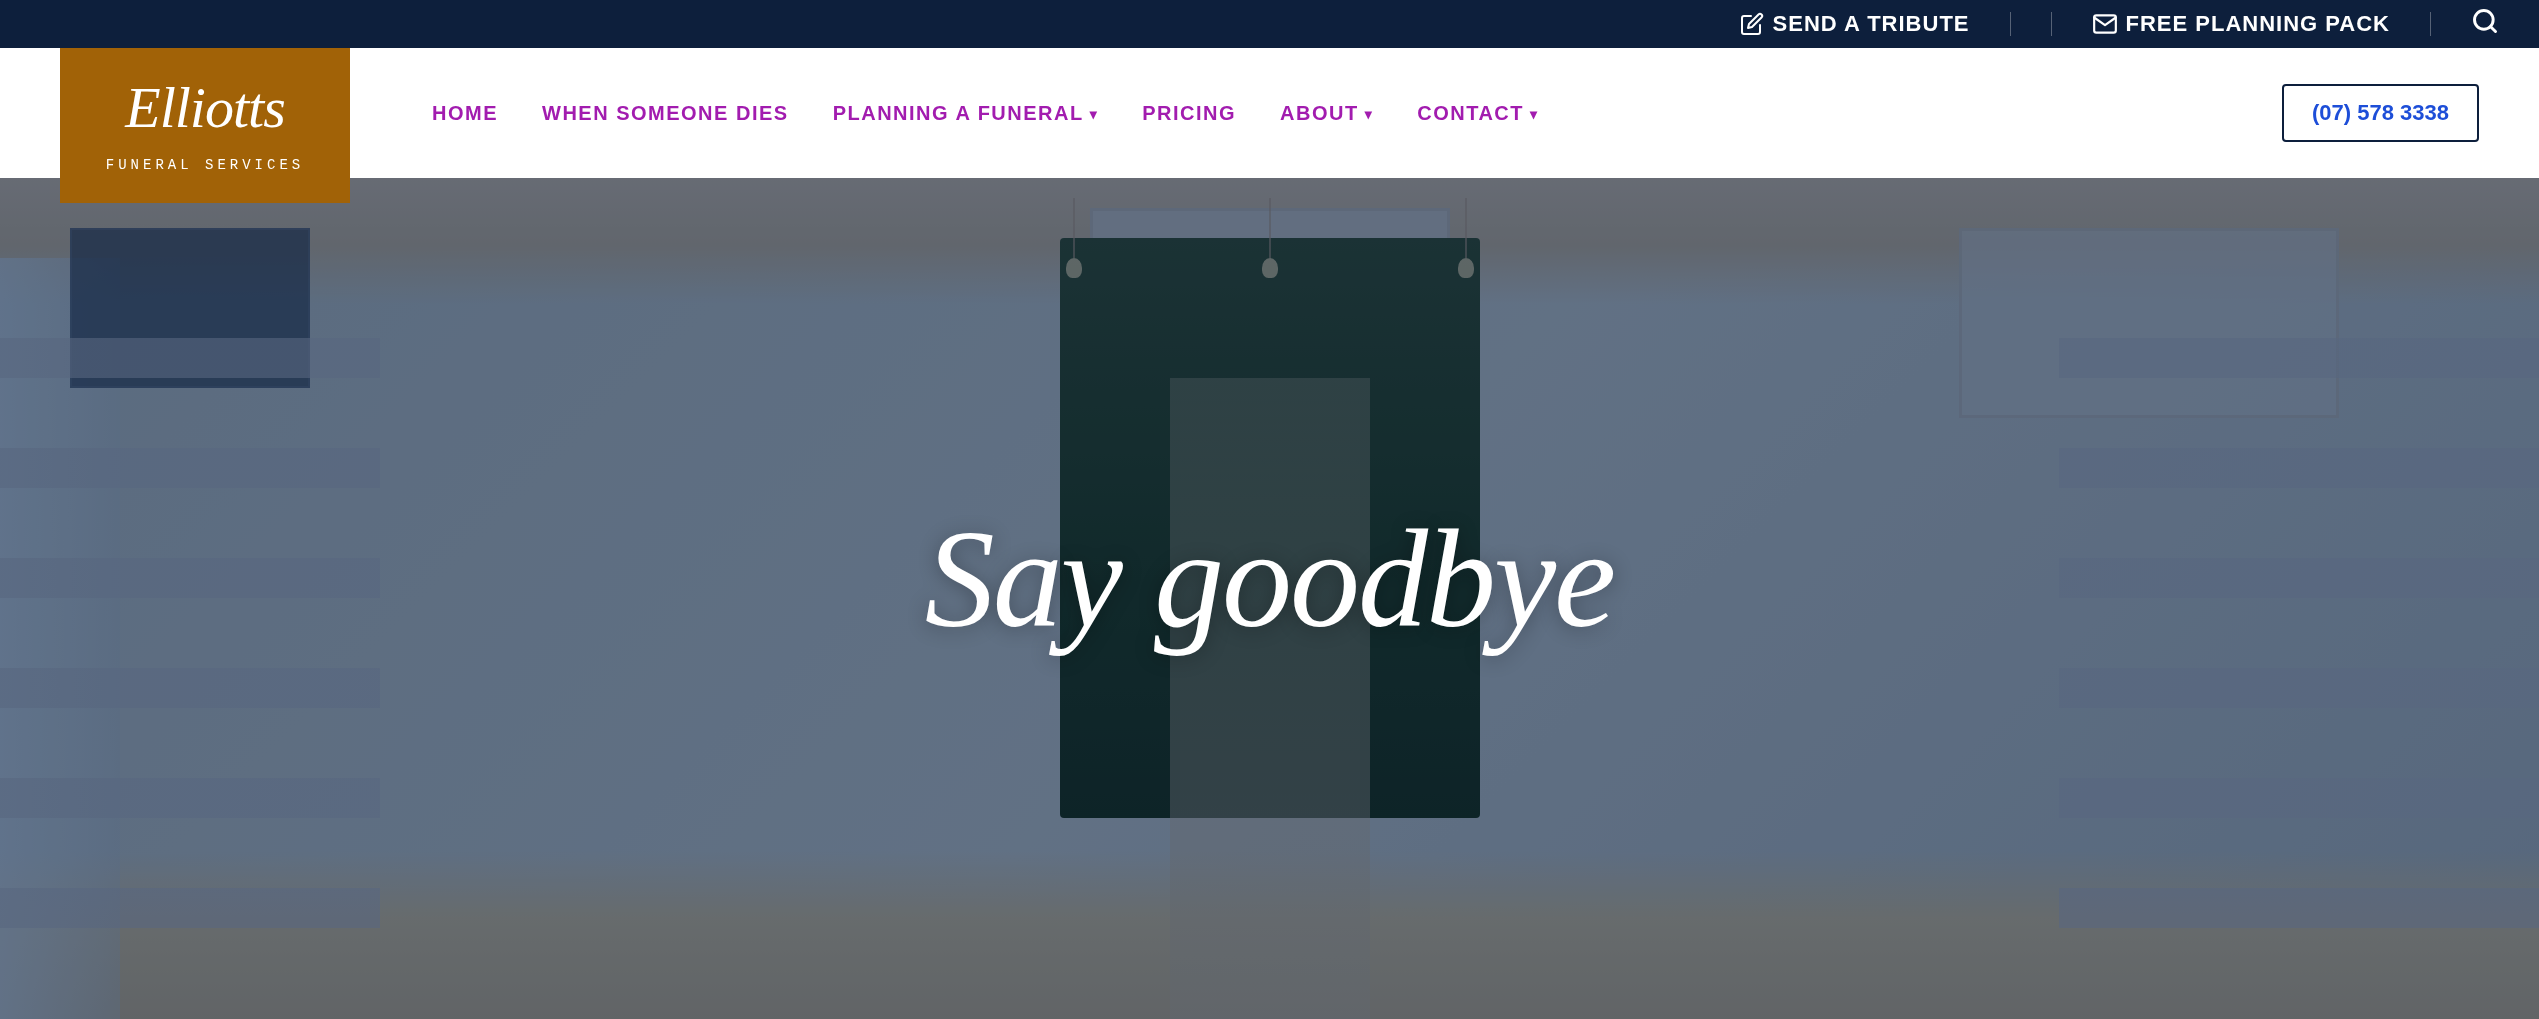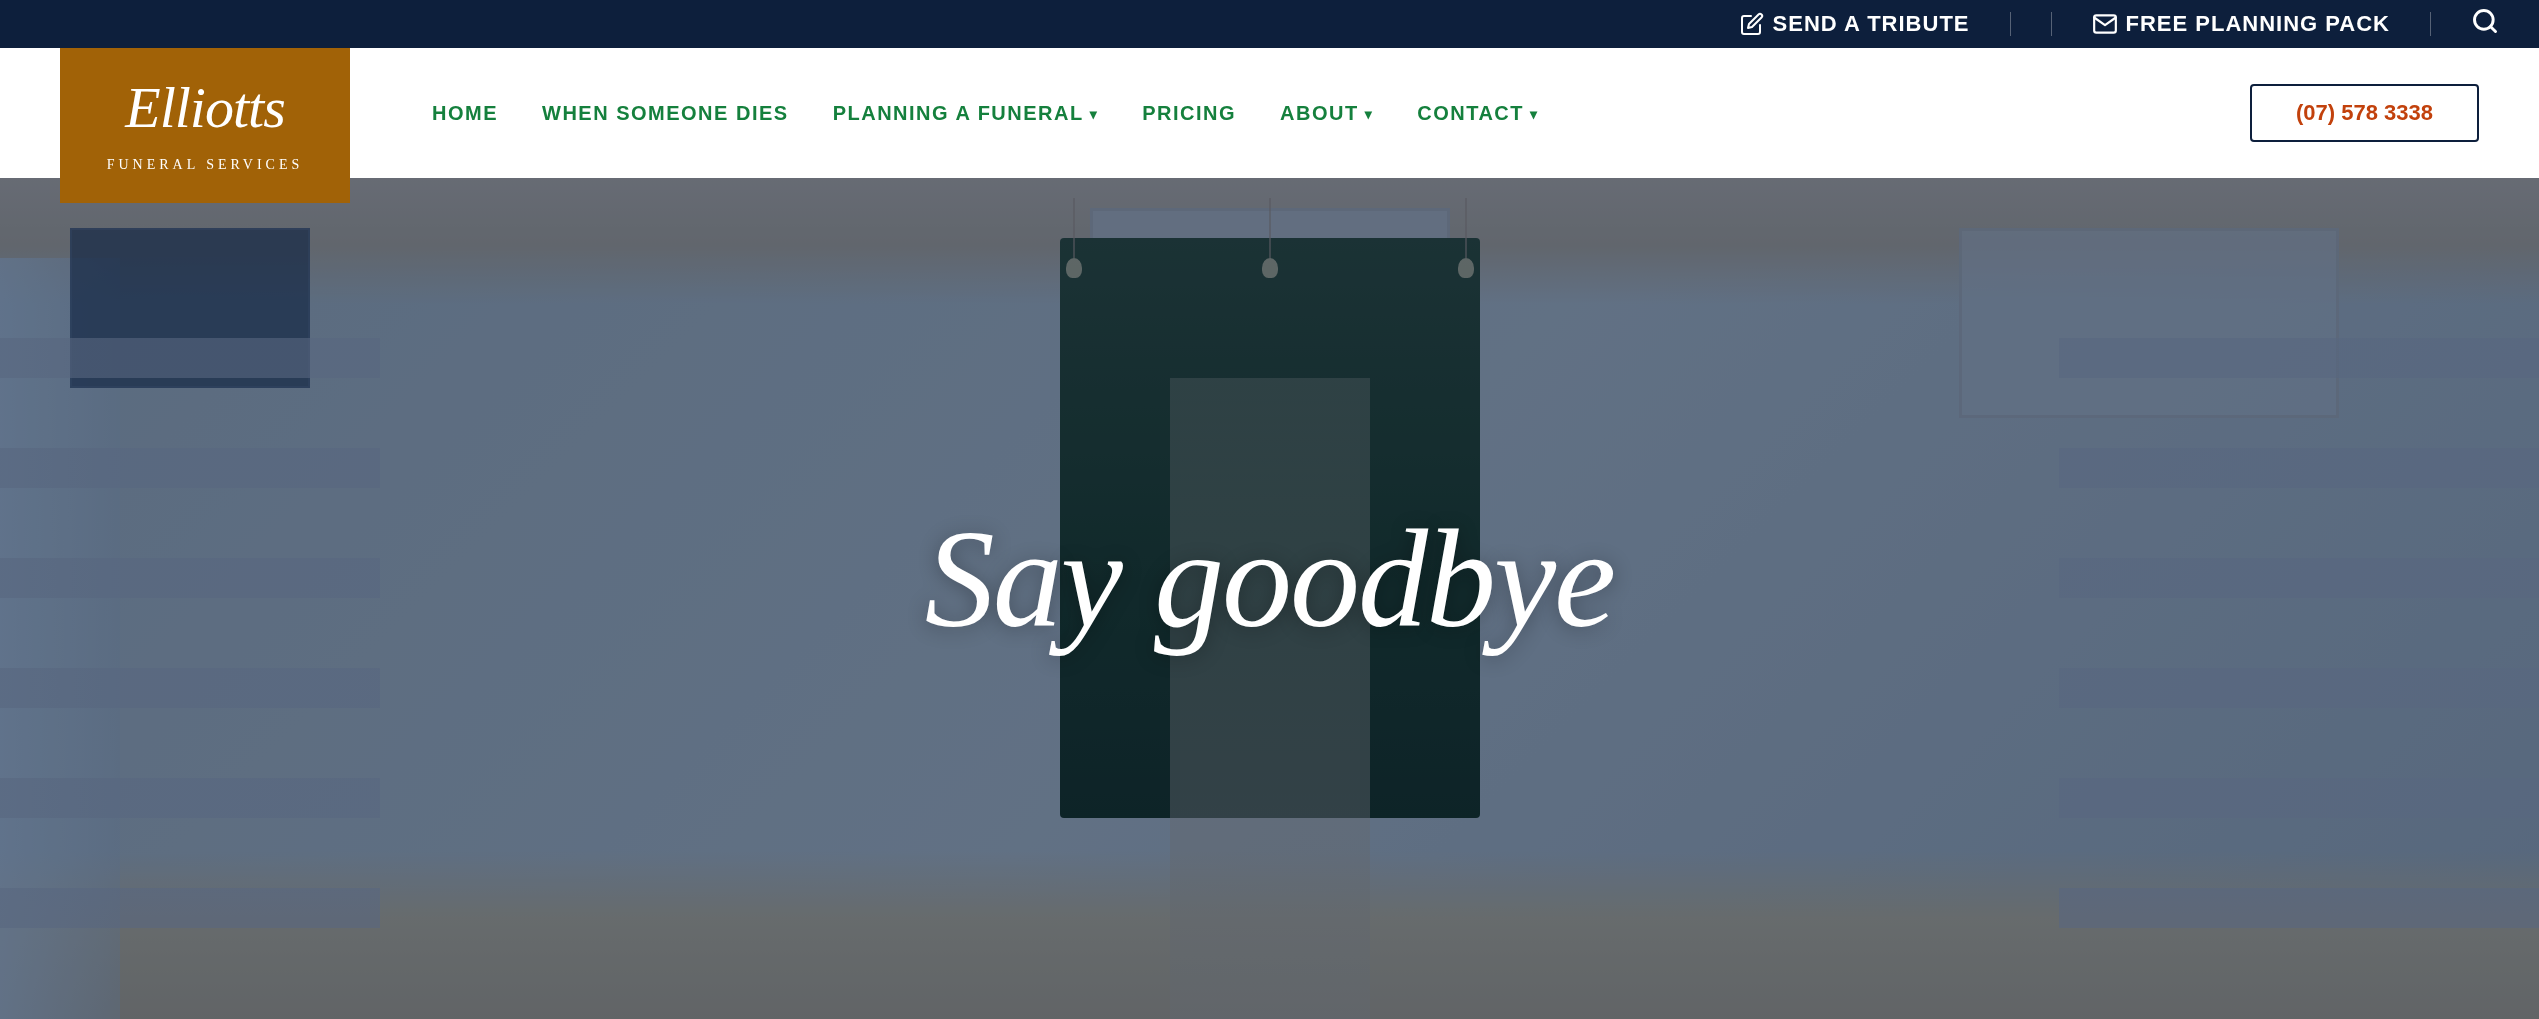--- a/index.html
+++ b/index.html
@@ -89,61 +89,61 @@
 
     .logo-script {
       font-family: 'Georgia', serif;
       font-style: italic;
       font-size: 58px;
       line-height: 1;
       letter-spacing: -1px;
     }
 
     .logo-sub {
-      font-family: Liberation Serif, serif;
+      font-family: Liberation Mono, monospace;
       font-size: 14px;
       letter-spacing: 4px;
       text-transform: uppercase;
       margin-top: 20px;
     }
 
     .nav-links {
       display: flex;
       align-items: center;
       gap: 0px;
       margin-left: 60px;
       flex: 1;
     }
 
     .nav-item {
       display: flex;
       align-items: center;
       gap: 6px;
-      color: #15803d;
+      color: #a21caf;
       font-family: Arial, sans-serif;
       font-size: 20px;
       font-weight: 700;
       letter-spacing: 1.5px;
       text-transform: uppercase;
       cursor: pointer;
       padding: 0 22px;
       white-space: nowrap;
     }
 
     .nav-item .chevron {
       font-size: 14px;
       margin-top: 2px;
     }
 
     .phone-btn {
       margin-left: auto;
       border: 2px solid #0d1f3c;
       border-radius: 4px;
-      padding: 14px 44px;
-      color: #c2410c;
+      padding: 14px 28px;
+      color: #1d4ed8;
       font-family: Arial, sans-serif;
       font-size: 22px;
       font-weight: 700;
       cursor: pointer;
       white-space: nowrap;
     }
 
     
     .hero {
       position: relative;

